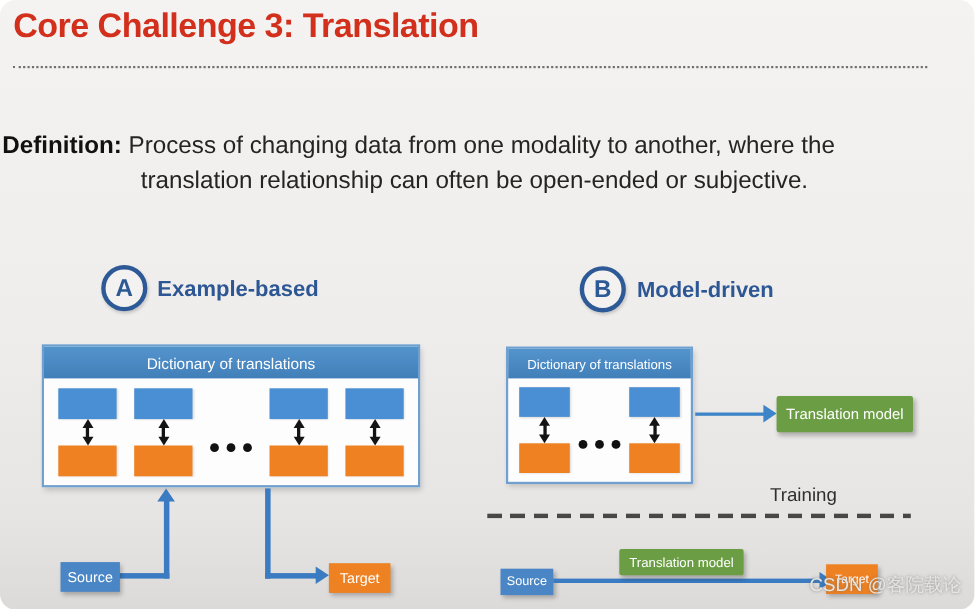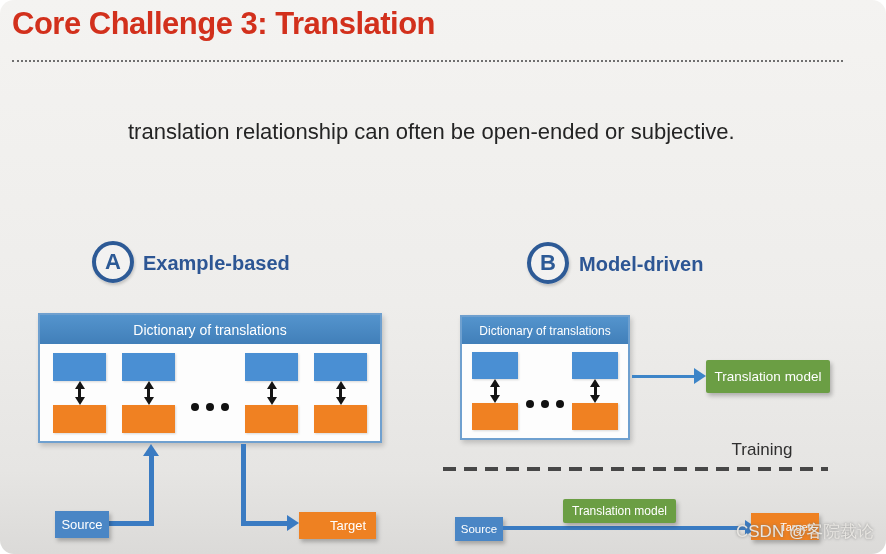--- a/index.html
+++ b/index.html
@@ -60,47 +60,48 @@
   .dict-b .dots{margin-top:48px;}
   .dots span{width:8px;height:8px;border-radius:50%;background:#111;display:block;}
   
   .aline{position:absolute;background:#3a7bc2;}
   .tri-up{position:absolute;width:0;height:0;border-left:8px solid transparent;border-right:8px solid transparent;border-bottom:12px solid #3a7bc2;}
   .tri-right{position:absolute;width:0;height:0;border-top:8px solid transparent;border-bottom:8px solid transparent;border-left:12px solid #3a7bc2;}
   
   .node{position:absolute;display:flex;align-items:center;justify-content:center;color:#fff;
     box-shadow:2px 3px 4px rgba(0,0,0,0.25);}
   .node.blue{background:#4a86c5;}
-  .node.orange{background:#ee8122;padding-left:21px;}
+  .node.orange{background:#ee8122;}
   .node.green{background:#6b9e44;border-radius:2px;}
   .src-a{left:55px;top:511px;width:54px;height:27px;font-size:13px;}
   .tgt-a{left:299px;top:512px;width:56px;height:27px;font-size:13px;}
   .model-b1{left:706px;top:360px;width:124px;height:33px;font-size:13.5px;}
   .src-b{left:455px;top:517px;width:48px;height:24px;font-size:11.5px;}
   .model-b2{left:563px;top:499px;width:113px;height:24px;font-size:12px;}
   .tgt-b{left:751px;top:513px;width:47px;height:27px;font-size:11px;}
   
-  .phase-label{position:absolute;left:700px;width:124px;text-align:center;font-size:17px;color:#2f2f2f;}
+  .phase-label{position:absolute;left:700px;width:124px;text-align:left;font-size:17px;color:#2f2f2f;}
   .training{top:440px;}
   .translation{top:475px;}
   .dashline{position:absolute;left:443px;top:467px;width:385px;height:4px;
     background:repeating-linear-gradient(90deg,#474747 0 13px,transparent 13px 21px);}
   
   .watermark{position:absolute;left:736px;top:520px;font-size:17px;color:#e7e5e1;
     text-shadow:0 0 3px rgba(105,105,105,0.75);z-index:5;white-space:nowrap;}
 </style>
 </head>
 <body>
 
 <div class="slide">
 
   <h1 class="title">Core Challenge 3: Translation</h1>
   <div class="rule"></div>
 
   <div class="definition">
+    <div class="def-l1"><span class="b">Definition:</span> <span>Process of changing data from one modality to another, where the</span></div>
     <div class="def-l2">translation relationship can often be open-ended or subjective.</div>
   </div>
 
   <div class="badge badge-a">A</div>
   <div class="sec-label label-a">Example-based</div>
 
   <div class="dict dict-a">
     <div class="dict-header">Dictionary of translations</div>
     <div class="dict-body">
       <div class="pair">

